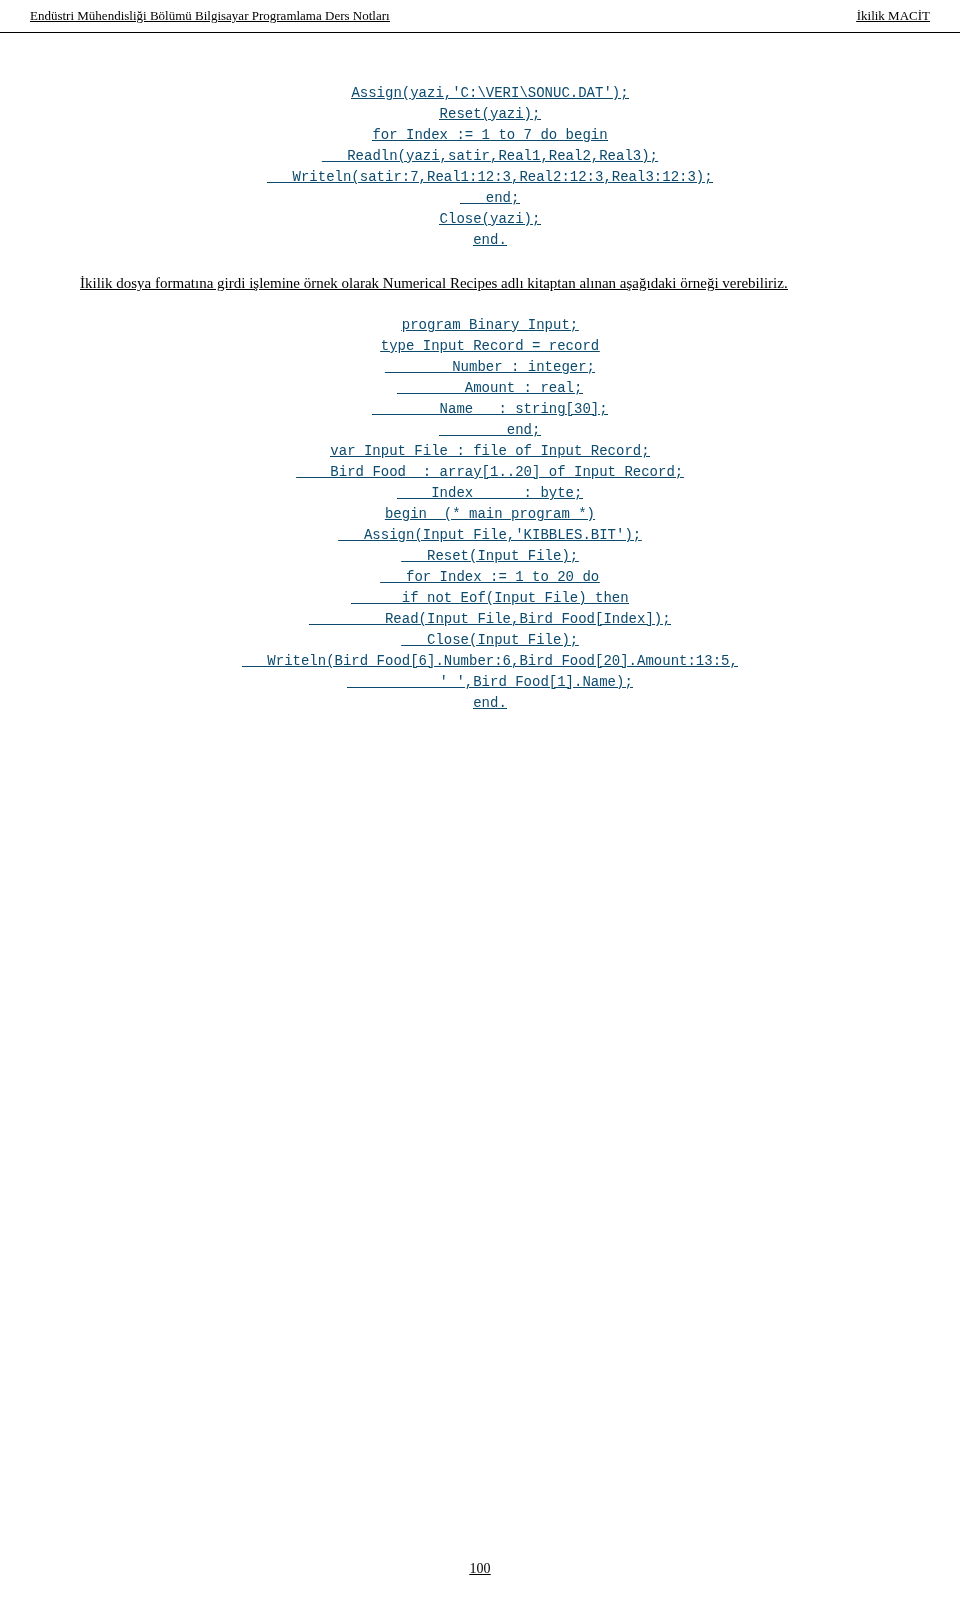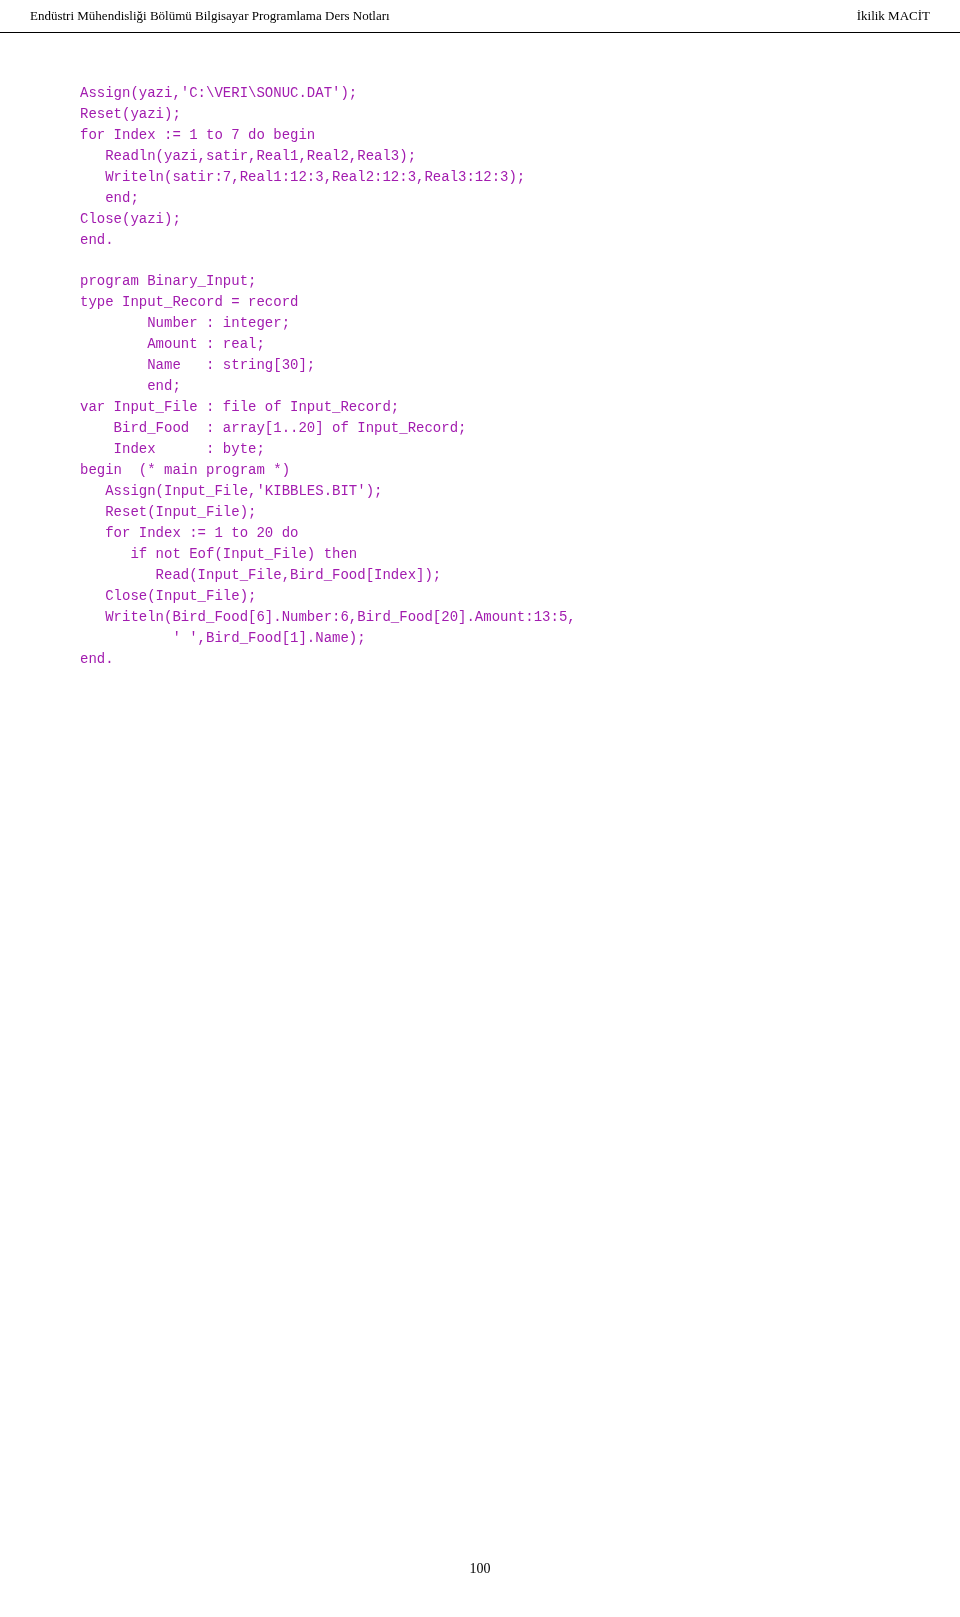--- a/index.html
+++ b/index.html
@@ -1,18 +1,19 @@
 <!DOCTYPE html>
 <html><head>
   <meta charset="utf-8">
   <style>
     * {
       margin: 0;
       padding: 0;
       box-sizing: border-box;
+      text-decoration: underline;
     }
 
     body {
       background: #ffffff;
       font-family: 'Times New Roman', Times, serif;
       color: #000000;
       width: 960px;
       min-height: 1617px;
     }
 
@@ -45,21 +46,22 @@
     .content {
       padding: 30px 60px 40px 80px;
     }
 
     .code-block {
       font-family: 'Courier New', Courier, monospace;
       font-size: 14px;
       line-height: 1.5;
       white-space: pre;
       margin: 20px 0;
-      color: #a21caf;
+      color: #0c4a6e;
+      text-align: center;
     }
 
     .text-paragraph {
       font-family: 'Times New Roman', Times, serif;
       font-size: 15px;
       line-height: 1.6;
       margin: 20px 0;
       color: #000;
     }
 
@@ -87,20 +89,21 @@
 
     <div class="code-block">Assign(yazi,'C:\VERI\SONUC.DAT');
 Reset(yazi);
 for Index := 1 to 7 do begin
    Readln(yazi,satir,Real1,Real2,Real3);
    Writeln(satir:7,Real1:12:3,Real2:12:3,Real3:12:3);
    end;
 Close(yazi);
 end.</div>
 
+    <div class="text-paragraph">İkilik dosya formatına girdi işlemine örnek olarak Numerical Recipes adlı kitaptan alınan aşağıdaki örneği verebiliriz.</div>
 
     <div class="code-block">program Binary_Input;
 type Input_Record = record
         Number : integer;
         Amount : real;
         Name   : string[30];
         end;
 var Input_File : file of Input_Record;
     Bird_Food  : array[1..20] of Input_Record;
     Index      : byte;

